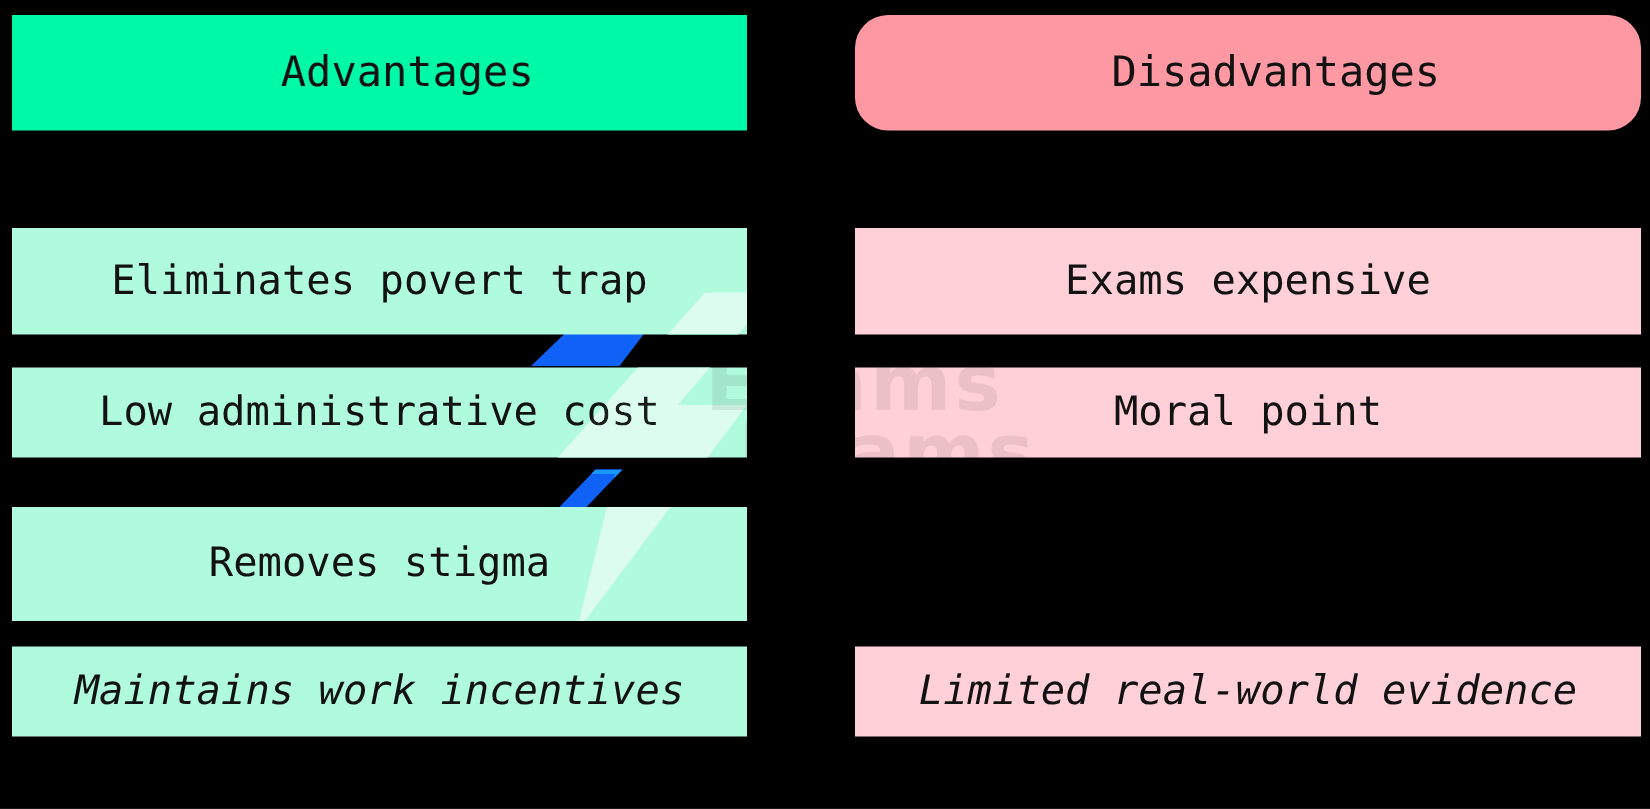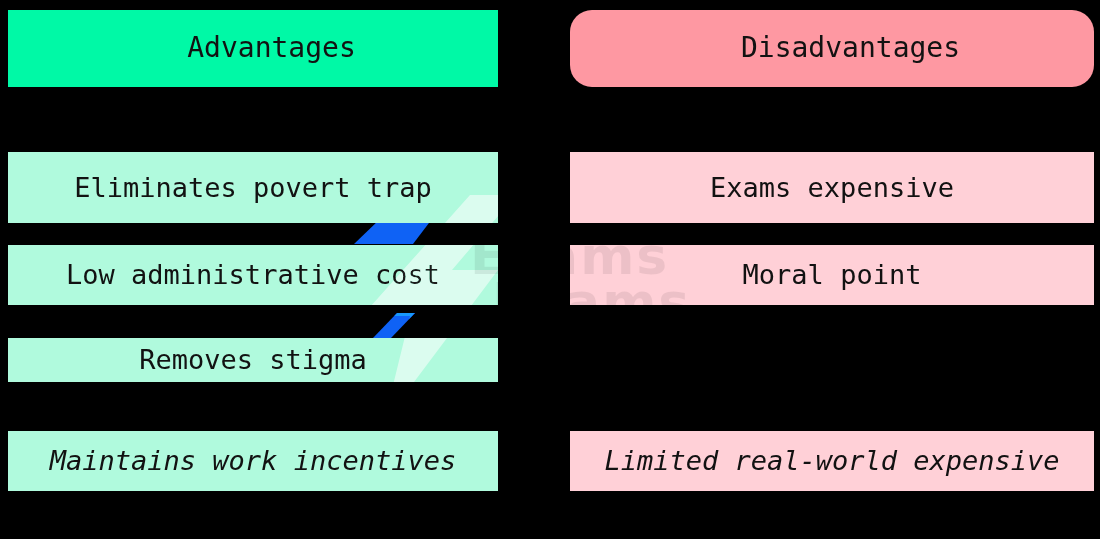--- a/index.html
+++ b/index.html
@@ -27,21 +27,21 @@
   }
   .col-left{left:8px;width:490px;}
   .col-right{left:570px;width:524px;}
 
   .header{top:10px;height:77px;font-size:28px;padding-left:37px;}
   .hdr-adv{background:var(--advantages-header,#00F9A6);}
   .hdr-dis{background:var(--disadvantages-header,#FE98A2);border-radius:22px;}
 
   .r0{top:152px;height:71px;}
   .r1{top:245px;height:60px;}
-  .r2{top:338px;height:44px;}
+  .r2{top:338px;height:76px;}
   .r3{top:431px;height:60px;font-style:italic;}
   .cell-adv{background:var(--advantages-row,#B0FADD);}
   .cell-dis{background:var(--disadvantages-row,#FFD0D7);}
 
   .wm-line{
     position:absolute;
     font-family:"DejaVu Sans","Liberation Sans",sans-serif;
     font-weight:bold;
     font-size:52px;
     letter-spacing:2px;
@@ -67,21 +67,21 @@
 
     <div class="box col-right header hdr-dis">Disadvantages</div>
 
     <div class="box col-left r0 cell-adv">Eliminates povert trap</div>
     <div class="box col-left r1 cell-adv">Low administrative cost</div>
     <div class="box col-left r2 cell-adv">Removes stigma</div>
     <div class="box col-left r3 cell-adv">Maintains work incentives</div>
 
     <div class="box col-right r0 cell-dis">Exams expensive</div>
     <div class="box col-right r1 cell-dis">Moral point</div>
-    <div class="box col-right r3 cell-dis">Limited real-world expensive</div>
+    <div class="box col-right r3 cell-dis">Limited real-world evidence</div>
   </div>
 
   <svg class="layer wm-overlay" viewBox="0 0 1100 539">
     <polygon points="470,195 516,195 452,270 498,270 384,422 410,316 362,316" fill="rgba(255,255,255,0.55)"></polygon>
   </svg>
 
   <div class="layer wm-text-layer">
     <div class="wm-line wm-line1">Exams</div>
     <div class="wm-line wm-line2">Exams</div>
   </div>

